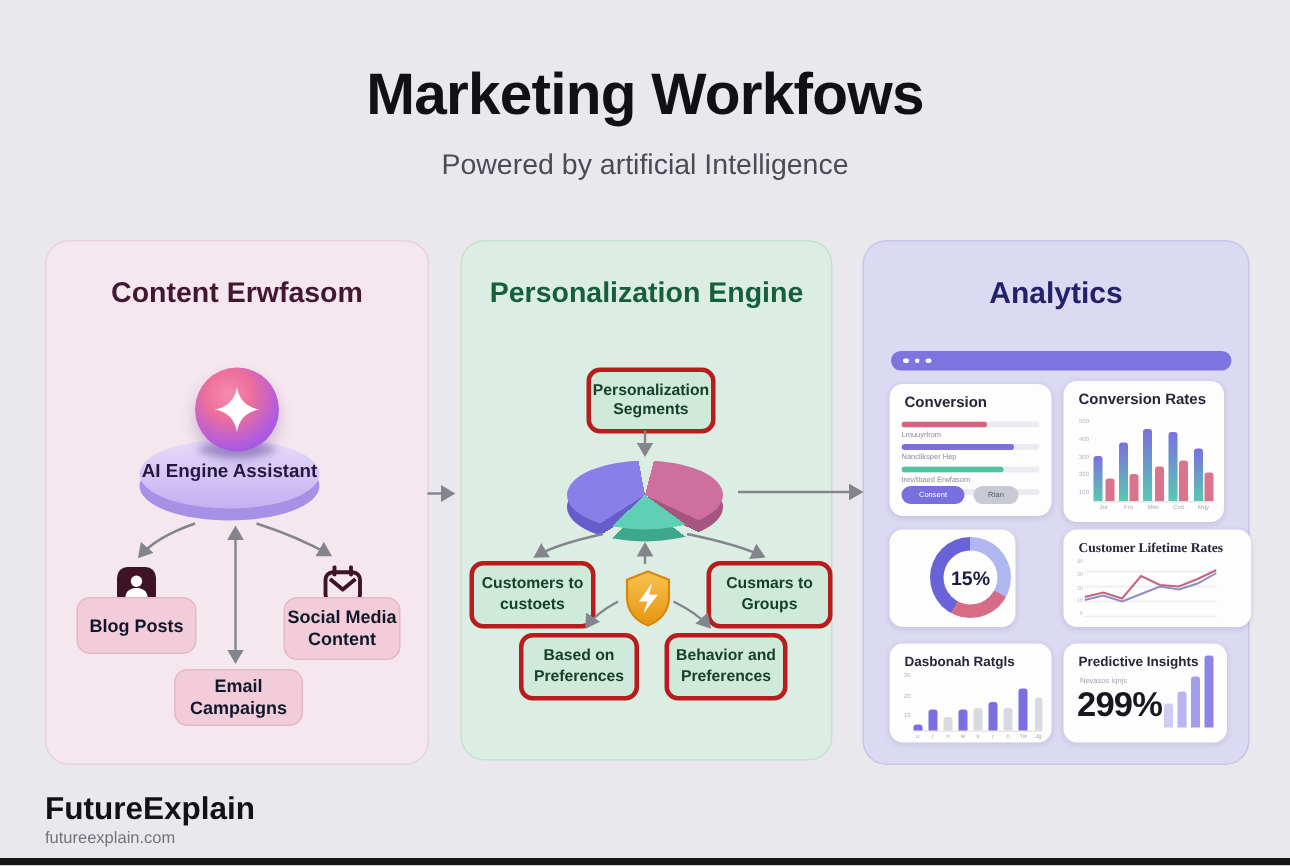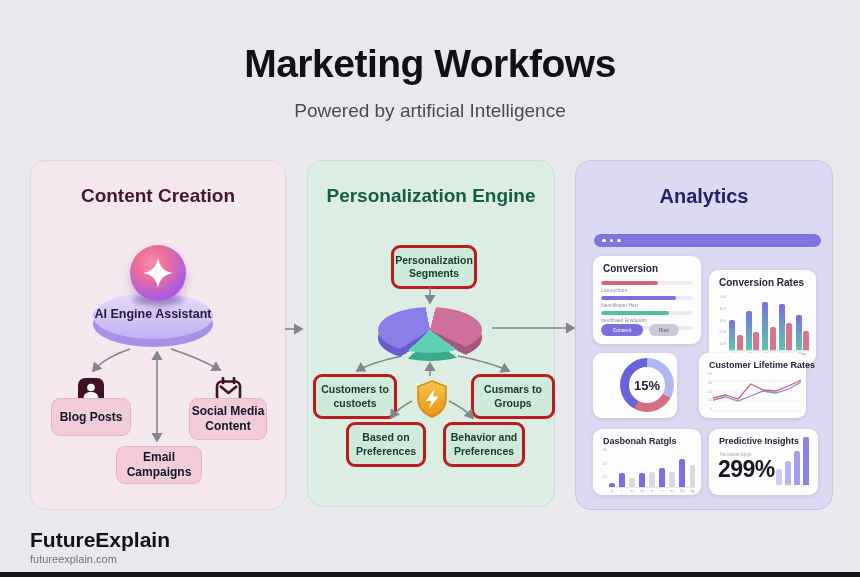--- a/index.html
+++ b/index.html
@@ -130,21 +130,21 @@
       <path d="M402,356 Q370,363 357,371" marker-end="url(#ah)"></path>
       <path d="M458,356 Q492,363 509,371" marker-end="url(#ah)"></path>
       <path d="M430,376 L430,363" marker-end="url(#ah)"></path>
       <path d="M412,401 Q397,409 391,418" marker-end="url(#ah)"></path>
       <path d="M449,401 Q465,409 473,418" marker-end="url(#ah)"></path>
       <path d="M492,328 L574,328" marker-end="url(#ah)"></path>
     </g>
   </svg>
 
   <div class="panel p-pink">
-    <h2 class="panel-title t-pink">Content Creation</h2>
+    <h2 class="panel-title t-pink">Content Erwfasom</h2>
 
     <div class="pedestal-rim"></div>
     <div class="pedestal"></div>
     <div class="sphere-shadow"></div>
     <div class="sphere">
       <svg width="40" height="40" viewBox="0 0 56 56">
         <path d="M28 7 C30 19 37 26 49 28 C37 30 30 37 28 49 C26 37 19 30 7 28 C19 26 26 19 28 7 Z" fill="#ffffff"></path>
       </svg>
     </div>
     <div class="hub-label">AI Engine Assistant</div>
@@ -235,21 +235,21 @@
           <div class="track">
             <div class="fill" style="width: 0%; background: rgb(230, 228, 238);"></div>
           </div>
         </div>
       <div class="btn-row">
         <button class="pill primary">Consent</button>
         <button class="pill secondary">Rtan</button>
       </div>
     </div>
 
-    <div class="card" style="left:133px;top:93px;width:107px;height:94px;margin-top:16px;">
+    <div class="card" style="left:133px;top:93px;width:107px;height:94px;">
       <div class="card-title ct-lg">Conversion Rates</div>
       <div class="yticks" style="left:7px;top:24px;height:52px;width:10px;">
           <div class="">500</div>
           <div class="">400</div>
           <div class="">300</div>
           <div class="">200</div>
           <div class="">100</div>
         </div>
       <div class="crplot">
           <div class="bargroup">
@@ -280,21 +280,21 @@
         </div>
     </div>
 
     <div class="card" style="left:17px;top:192px;width:84px;height:65px;">
       <div class="donut" style="background: conic-gradient(rgb(176, 183, 240) 0%, rgb(176, 183, 240) 33%, rgb(214, 109, 135) 33%, rgb(214, 109, 135) 58%, rgb(106, 98, 216) 58%, rgb(106, 98, 216) 100%);">
         <div class="donut-hole"></div>
         <div class="donut-label">15%</div>
       </div>
     </div>
 
-    <div class="card" style="left:123px;top:192px;width:107px;height:65px;">
+    <div class="card" style="left:133px;top:192px;width:125px;height:65px;font-family:Liberation Serif, serif;">
       <div class="card-title ct-sm">Customer Lifetime Rates</div>
       <div class="yticks" style="left:5px;top:18px;height:40px;width:8px;">
           <div class="">40</div>
           <div class="">30</div>
           <div class="">20</div>
           <div class="">10</div>
           <div class="">0</div>
         </div>
       <svg class="lineplot" width="88" height="42" viewBox="0 0 88 42">
         <g stroke="#ececf2" stroke-width="1">

